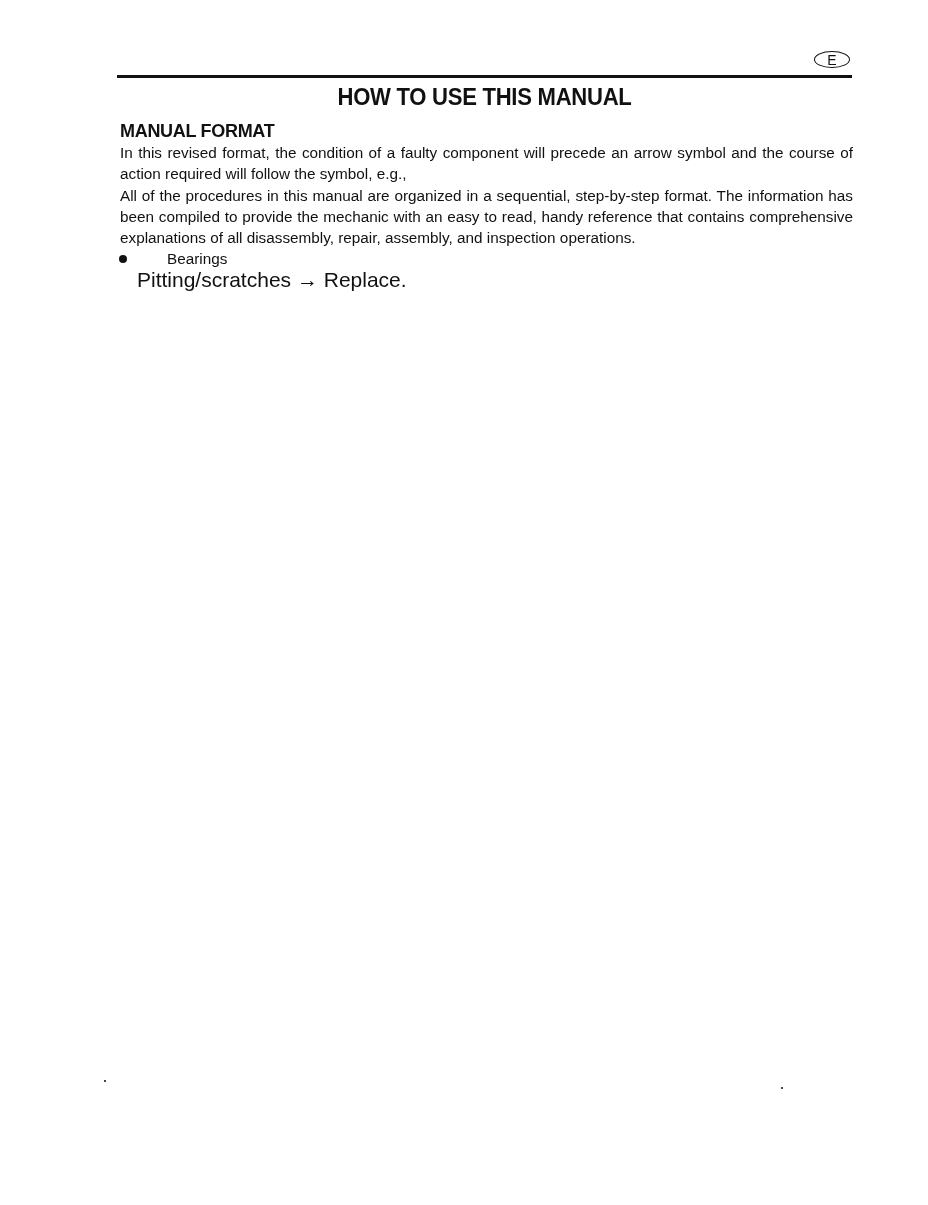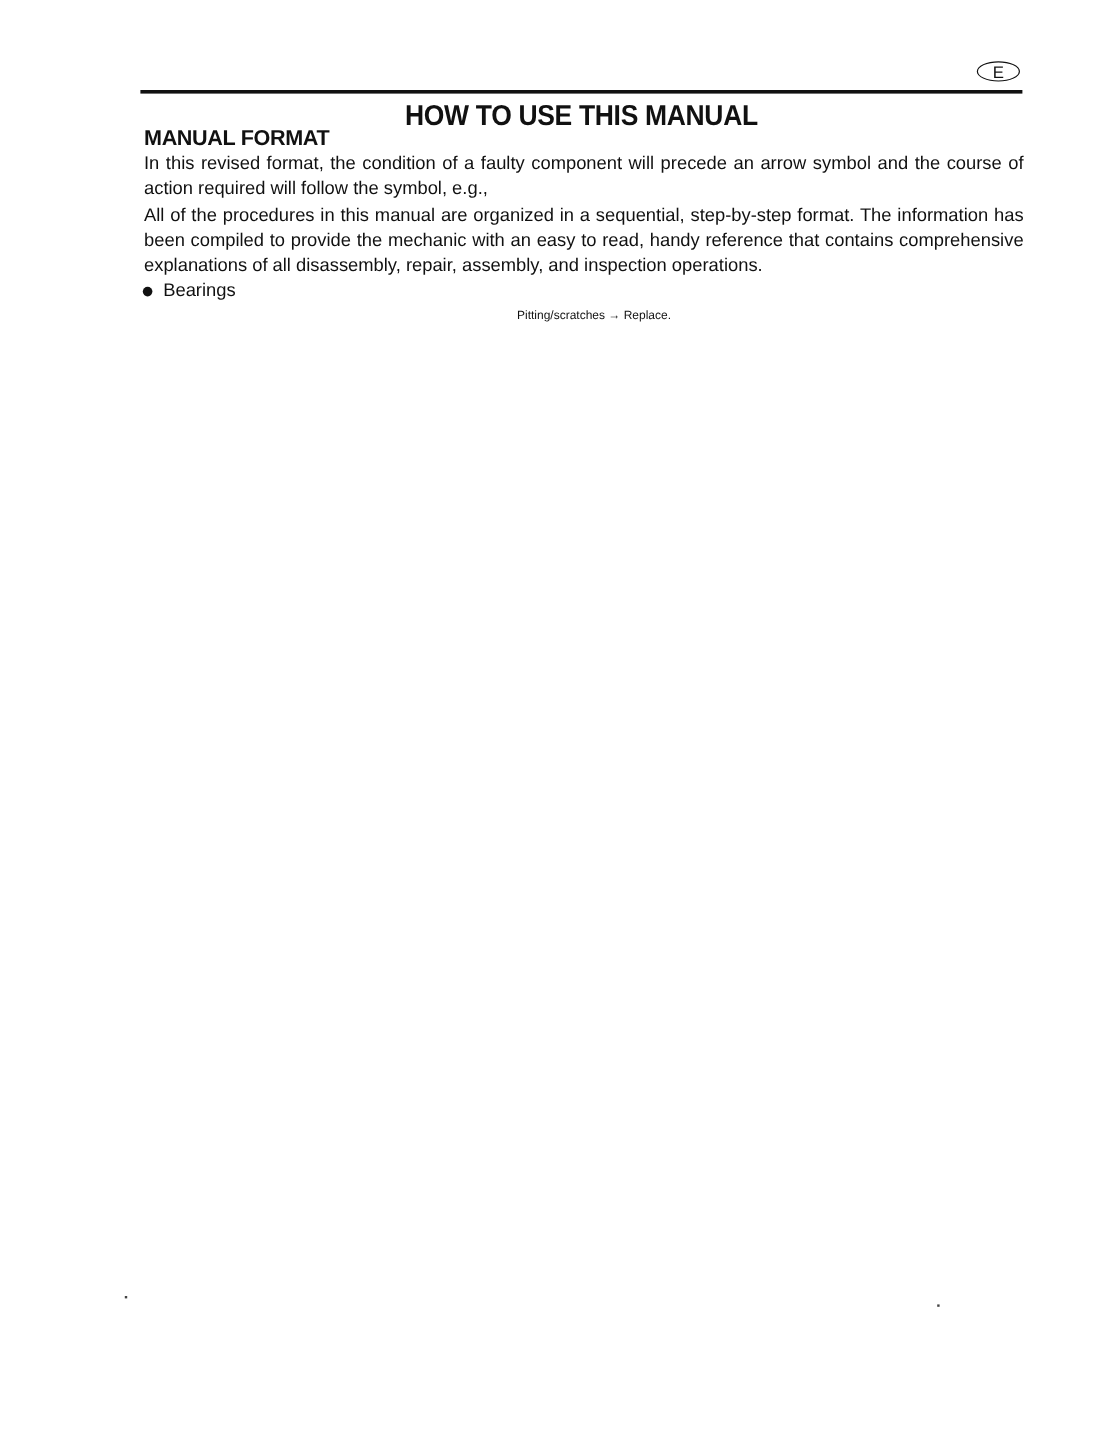--- a/index.html
+++ b/index.html
@@ -15,33 +15,33 @@
   }
   .top-rule {
     position: absolute; left: 117px; top: 75px; width: 735px; height: 3px; background: #111;
   }
   .page-title {
     position: absolute; left: 117px; width: 735px; top: 83px;
     text-align: center; font-weight: bold; font-size: 24px; letter-spacing: -0.3px;
     font-family: "Liberation Sans Narrow", "Liberation Sans", sans-serif;
     transform: scaleX(0.92);
   }
-  .content { position: absolute; left: 120px; top: 104px; width: 733px; }
+  .content { position: absolute; left: 120px; top: 120px; width: 733px; }
   h2 {
     margin: 0; font-size: 18px; font-weight: bold; line-height: 22px;
     letter-spacing: -0.3px;
   }
   p { margin: 0; font-size: 15.3px; line-height: 21.3px; text-align: justify; }
   .gap { height: 8px; }
-  .bullet-row { display: flex; align-items: center; font-size: 15.3px; line-height: 21px; }
+  .bullet-row { display: flex; align-items: center; font-size: 15.3px; line-height: 21px; gap: 31px; }
   .bullet-dot {
     display: inline-block; width: 8px; height: 8px; border-radius: 50%; background: #111;
     margin: 0 9px 0 -1px;
   }
-  .indent { padding-left: 17px; font-size: 10px; line-height: 21px; text-align: center; }
+  .indent { padding-left: 17px; font-size: 21px; line-height: 21px; }
   .speck { position: absolute; width: 2px; height: 2px; background: #444; }
 </style>
 </head>
 <body>
 
 <div class="lang-badge">E</div>
 <div class="top-rule"></div>
 <div class="page-title">HOW TO USE THIS MANUAL</div>
 
 <div class="content">

